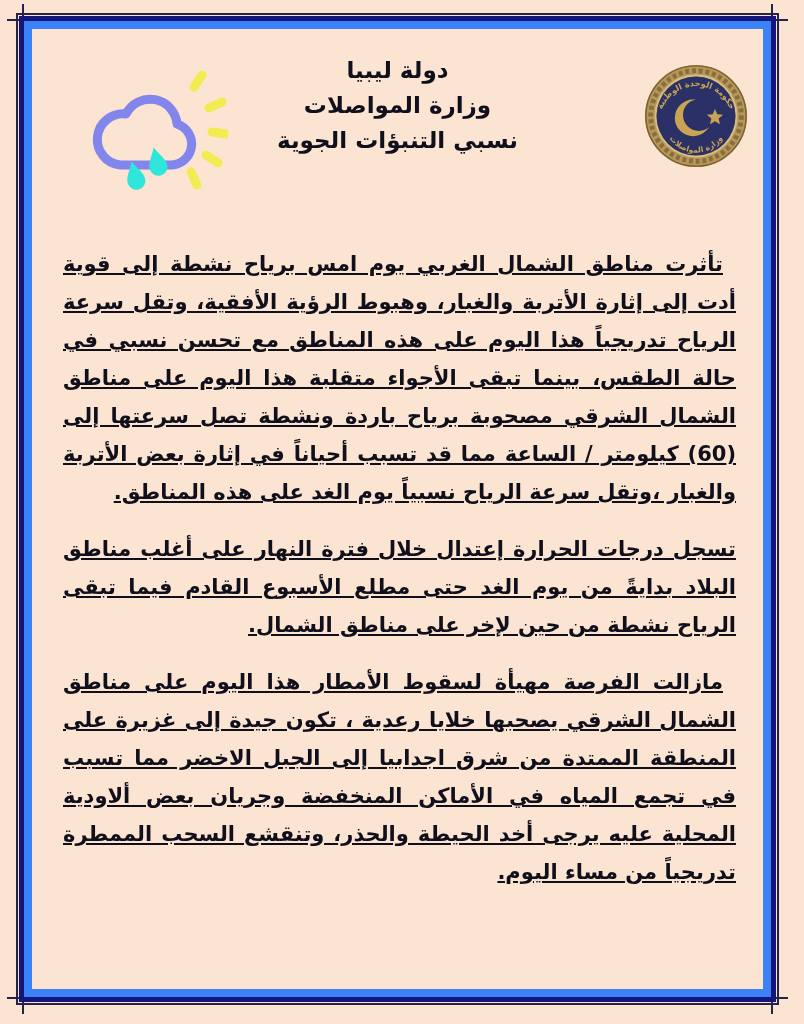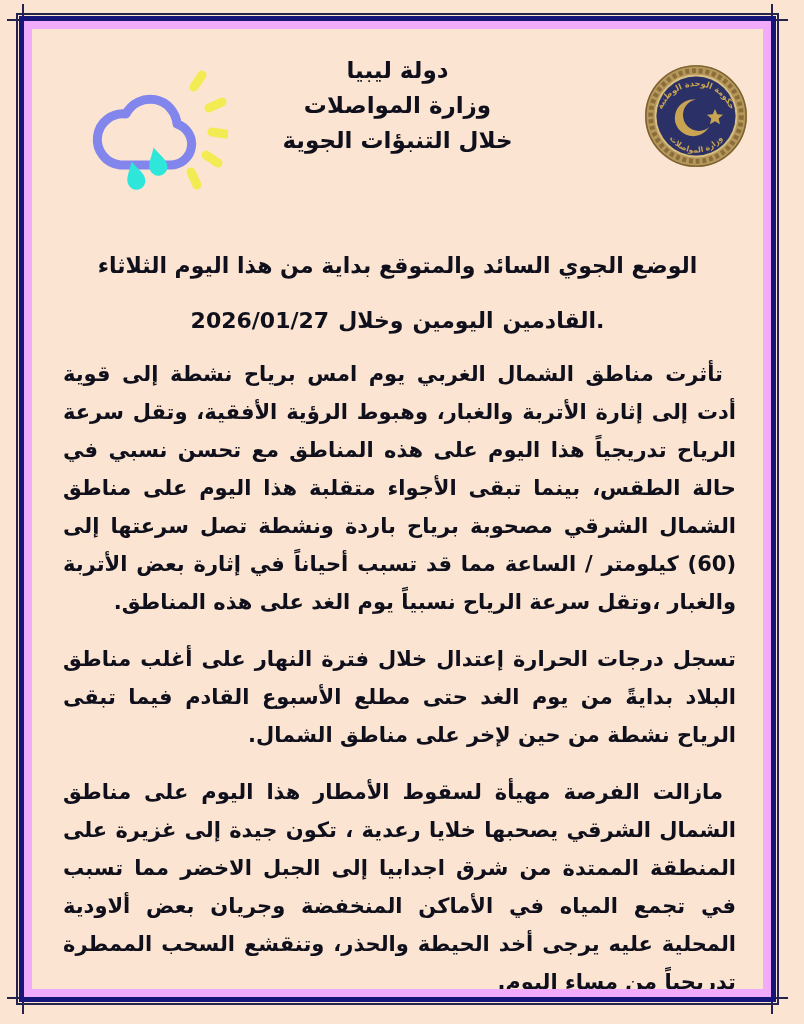--- a/index.html
+++ b/index.html
@@ -3,21 +3,21 @@
 <meta charset="utf-8">
 <style>
   html,body{margin:0;padding:0;}
   body{font-family:"DejaVu Sans",sans-serif;}
   .page{position:relative;width:804px;height:1024px;background:#fbe4d2;overflow:hidden;}
 
   
   .frame-outer{position:absolute;top:13px;left:16px;right:25px;bottom:19px;
     border:2px solid #23234d;}
   .frame-thick{position:absolute;top:1px;left:1px;right:1px;bottom:1px;
-    border:5px solid #16167a;background:#f0abfc;}
+    border:5px solid #16167a;background:#3b82f6;}
   .content{position:absolute;top:8px;left:8px;right:8px;bottom:8px;
     background:#fbe4d2;direction:rtl;color:#10101c;overflow:hidden;}
 
   
   .corner{position:absolute;width:0;height:0;}
   .corner span{position:absolute;background:#23234d;}
   .corner .h{width:30px;height:2px;}
   .corner .v{width:2px;height:30px;}
   .c-tl{top:-2px;left:-2px;} .c-tl .h{top:6px;left:-9px;} .c-tl .v{left:6px;top:-9px;}
   .c-tr{top:-2px;right:-2px;} .c-tr .h{top:6px;right:-9px;} .c-tr .v{right:6px;top:-9px;}
@@ -31,21 +31,21 @@
   .weather-art{position:absolute;left:46px;top:40px;}
   .emblem{position:absolute;right:14px;top:34px;}
 
   
   .title-block{margin-top:30px;}
   .title-line1{text-align:center;font-size:22px;font-weight:bold;color:#10101c;}
   .title-line2{margin-top:30px;display:flex;direction:ltr;justify-content:center;
     gap:9px;font-size:22px;font-weight:bold;color:#10101c;}
 
   
-  .body-text{margin-top:22px;padding:0 27px 0 31px;}
+  .body-text{margin-top:22px;padding:0 27px 0 31px;text-decoration:underline;}
   .para{font-size:21px;font-weight:bold;line-height:38px;text-align:justify;
     color:#10101c;margin:0 0 19px 0;}
   .para.indent{text-indent:13px;}
 </style>
 </head>
 <body>
 
 <div class="page">
 
   <div class="frame-outer">
@@ -87,21 +87,21 @@
               <g fill="#2fe6da">
                 <path d="M79 78 C84 88 88 92 88 98 A9 9 0 1 1 70 98 C70 92 74 88 79 78 Z" transform="rotate(-14 79 92)"></path>
                 <path d="M57 92 C62 102 66 106 66 112 A9 9 0 1 1 48 112 C48 106 52 102 57 92 Z" transform="rotate(-14 57 106)"></path>
               </g>
             </svg>
           </div>
 
           <div>
             <div class="org-line">دولة ليبيا</div>
             <div class="org-line">وزارة المواصلات</div>
-            <div class="org-line">خلال التنبؤات الجوية</div>
+            <div class="org-line">نسبي التنبؤات الجوية</div>
           </div>
 
           <div class="emblem">
             <svg width="106" height="106" viewBox="0 0 110 110">
               <defs>
                 <path id="arcTop" d="M 17 62 A 38 38 0 0 1 93 62"></path>
                 <path id="arcBot" d="M 22 60 A 33 33 0 0 0 88 60"></path>
               </defs>
               <circle cx="55" cy="55" r="53" fill="#b5975a"></circle>
               <circle cx="55" cy="55" r="52" fill="none" stroke="#7a5f33" stroke-width="1.5"></circle>
@@ -114,29 +114,20 @@
               <text font-size="8" fill="#c9a553" font-weight="bold" text-anchor="middle">
                 <textPath href="#arcBot" startOffset="50%">وزارة المواصلات</textPath>
               </text>
               <circle cx="52" cy="57" r="19" fill="#c9a553"></circle>
               <circle cx="58" cy="54" r="16.5" fill="#2b3166"></circle>
               <path d="M74 44 l2.6 6.2 6.7 0.5 -5.1 4.4 1.6 6.5 -5.8 -3.5 -5.8 3.5 1.6 -6.5 -5.1 -4.4 6.7 -0.5 Z" fill="#c9a553" transform="scale(0.9) translate(9 9)"></path>
             </svg>
           </div>
         </div>
 
-        <div class="title-block">
-          <div class="title-line1">الوضع الجوي السائد والمتوقع بداية من هذا اليوم الثلاثاء</div>
-          <div class="title-line2">
-            <span>2026/01/27</span>
-            <span>وخلال</span>
-            <span>اليومين</span>
-            <span>القادمين.</span>
-          </div>
-        </div>
 
         <div class="body-text">
           <p class="para indent">تأثرت مناطق الشمال الغربي يوم امس برياح نشطة إلى قوية أدت إلى إثارة الأتربة والغبار، وهبوط الرؤية الأفقية، وتقل سرعة الرياح تدريجياً هذا اليوم على هذه المناطق مع تحسن نسبي في حالة الطقس،  بينما  تبقى الأجواء متقلبة هذا اليوم على مناطق الشمال الشرقي مصحوبة برياح باردة ونشطة تصل سرعتها إلى (60) كيلومتر / الساعة مما قد تسبب أحياناً في إثارة بعض الأتربة والغبار ،وتقل سرعة الرياح نسبياً يوم الغد على هذه المناطق.</p>
           <p class="para">تسجل درجات الحرارة إعتدال خلال فترة النهار على أغلب مناطق البلاد بدايةً من يوم الغد حتى مطلع الأسبوع القادم فيما تبقى الرياح نشطة من حين لإخر على مناطق الشمال.</p>
           <p class="para indent">مازالت الفرصة مهيأة لسقوط الأمطار هذا اليوم على مناطق الشمال الشرقي يصحبها خلايا رعدية ، تكون جيدة إلى غزيرة على المنطقة الممتدة من شرق اجدابيا إلى الجبل الاخضر مما تسبب في تجمع المياه في الأماكن المنخفضة وجريان بعض ألاودية المحلية عليه يرجى أخد الحيطة والحذر، وتنقشع السحب الممطرة تدريجياً من مساء اليوم.</p>
         </div>
 
       </div>
     </div>
   </div>

